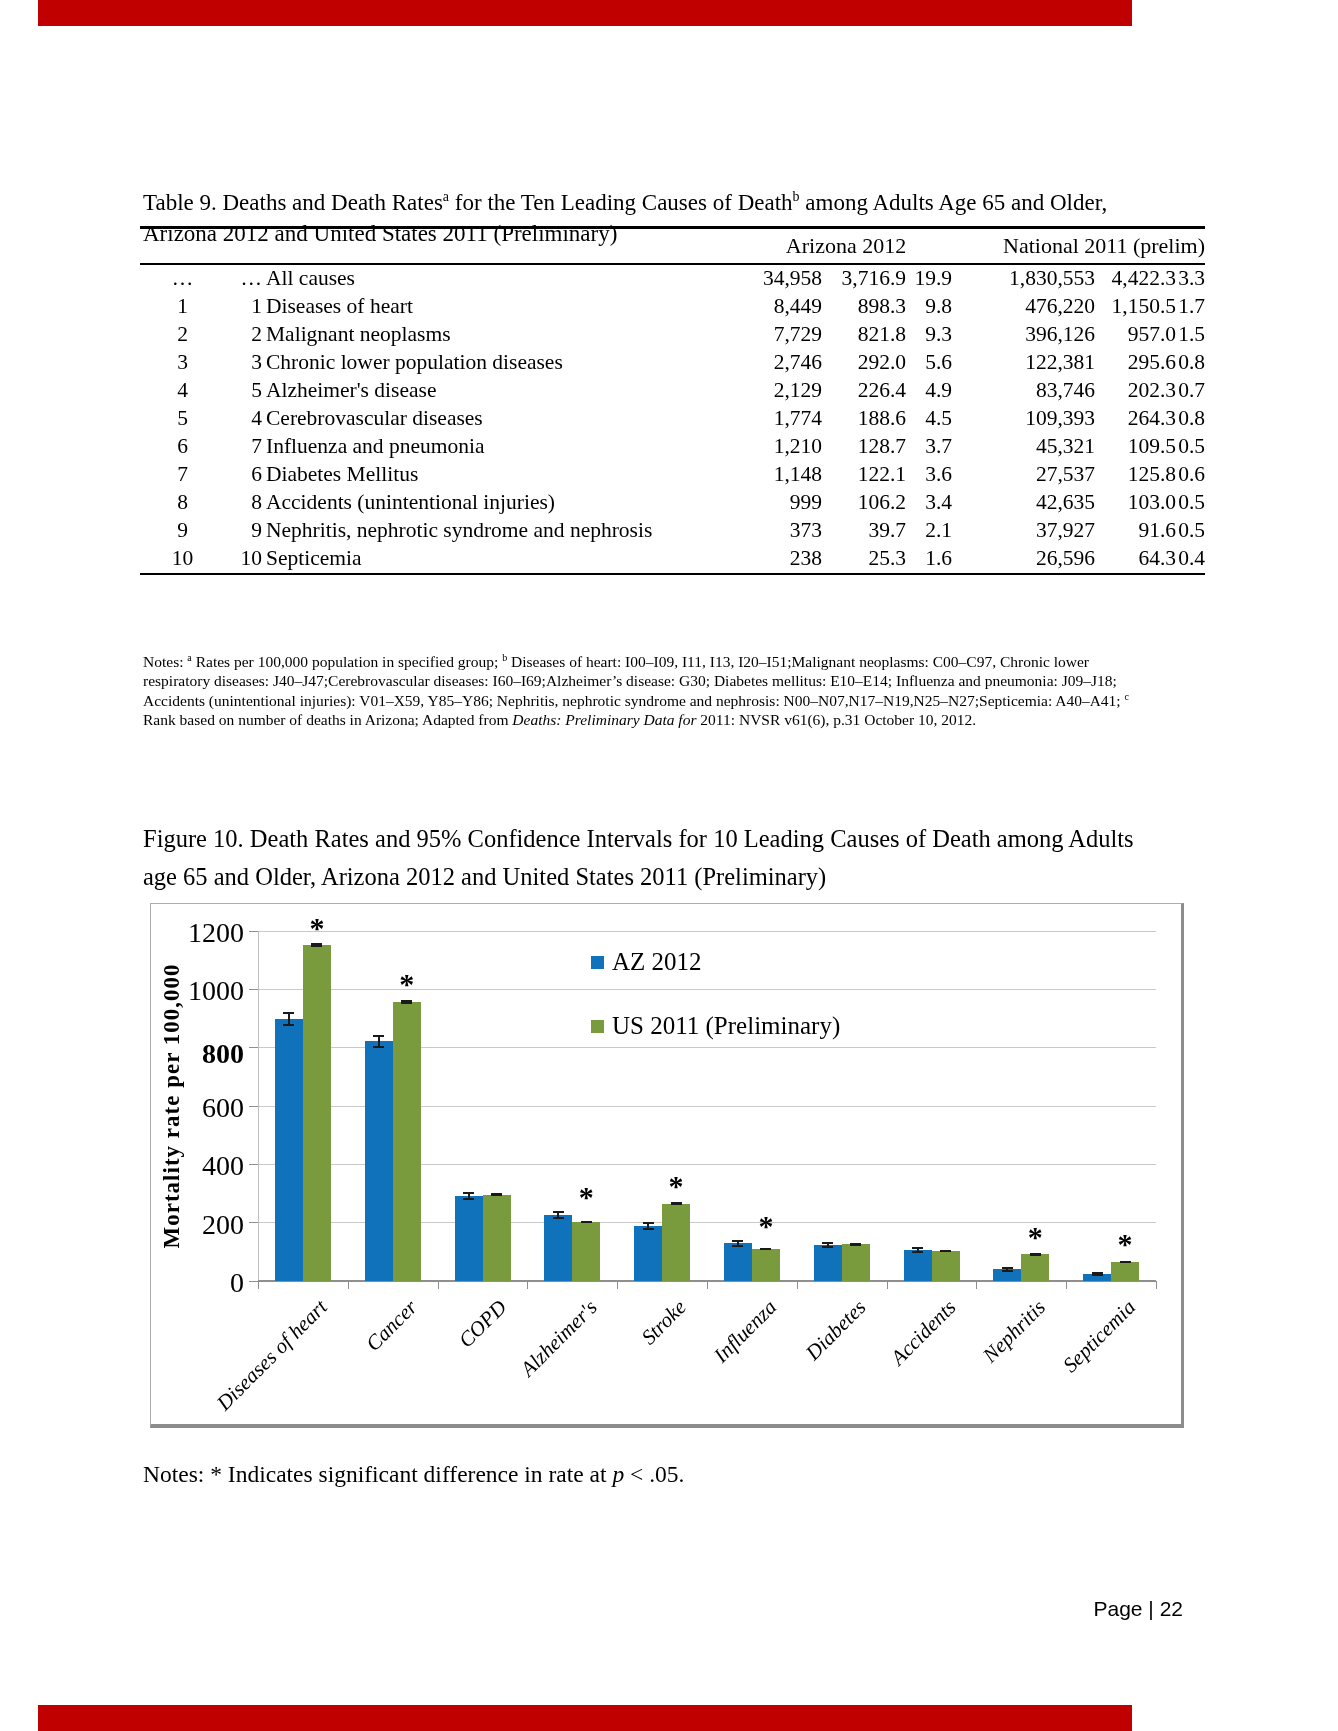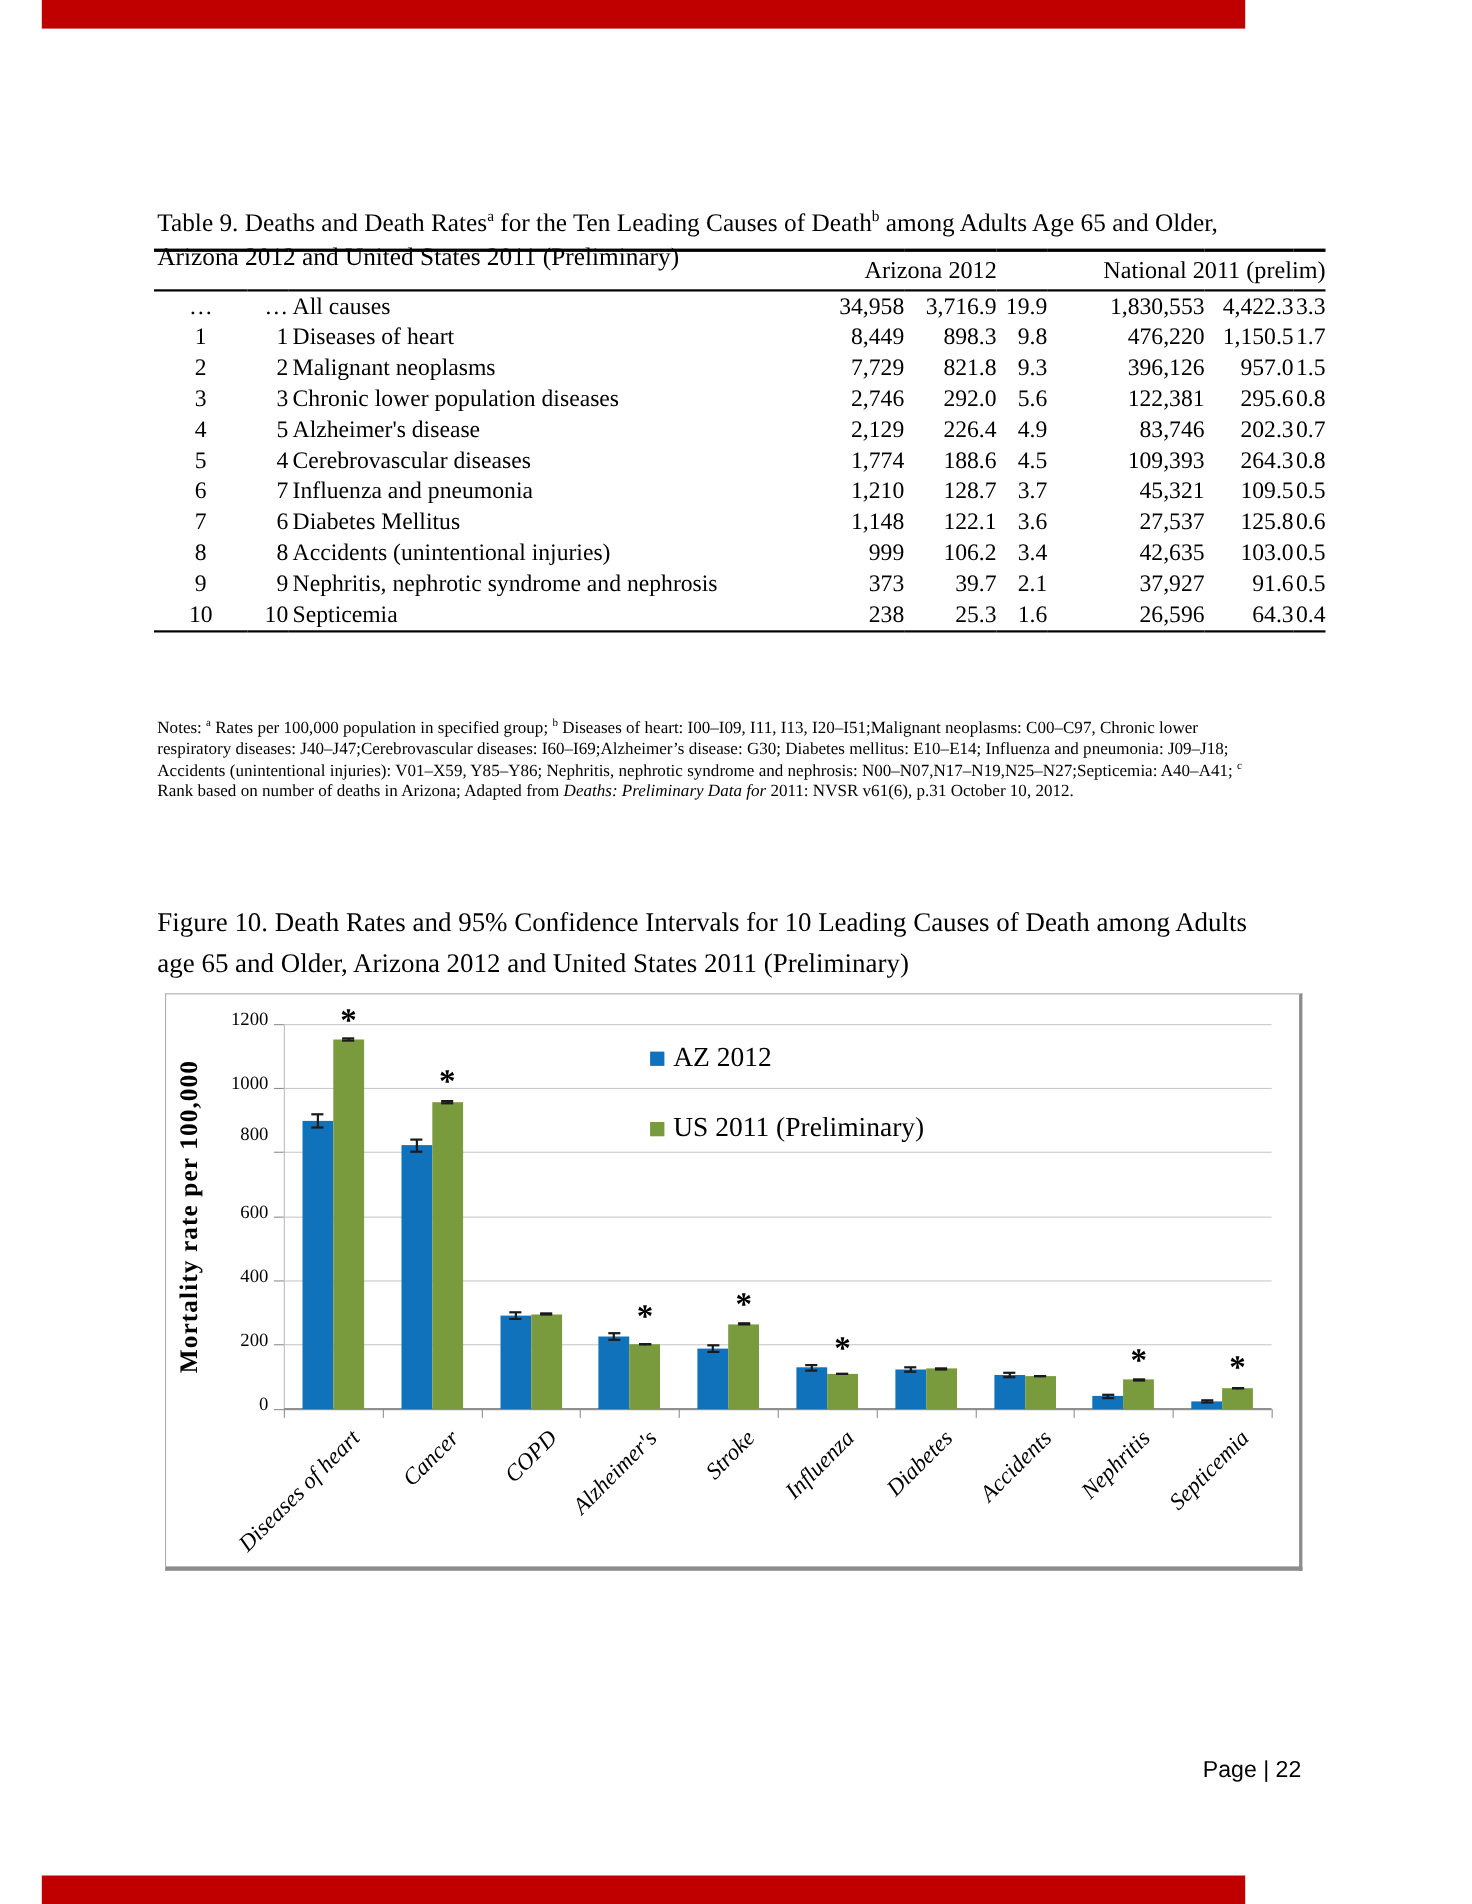--- a/index.html
+++ b/index.html
@@ -28,21 +28,21 @@
   .it{font-style:italic;}
   
   #fig-title{position:absolute;left:143px;top:795px;width:1004px;font-size:24.5px;line-height:38px;}
   #figure{position:absolute;left:150px;top:903px;width:1030px;height:520px;background:#fff;
           border:1px solid #adadad;border-right:3px solid #8c8c8c;border-bottom:4px solid #8c8c8c;}
   #ylabel{position:absolute;left:-153px;top:188px;width:350px;height:28px;text-align:center;
           font-weight:bold;font-size:23px;letter-spacing:1px;transform:rotate(-90deg);}
   #plot{position:absolute;left:107px;top:27px;width:898px;height:350px;}
   .grid{position:absolute;left:0;width:898px;height:1px;background:#c9c9c9;}
   .ytick-dash{position:absolute;left:-9px;width:9px;height:1px;background:#8f8f8f;}
-  .ytick-lab{position:absolute;left:-102px;width:88px;text-align:right;font-size:17px;}
+  .ytick-lab{position:absolute;left:-102px;width:88px;text-align:right;font-size:28px;}
   .axis-left{position:absolute;left:0;top:0;width:1px;height:350px;background:#bdbdbd;}
   .baseline{position:absolute;left:0;top:349px;width:898px;height:2px;background:#8f8f8f;}
   .btick{position:absolute;top:350px;width:1px;height:8px;background:#8f8f8f;}
   .bar{position:absolute;width:28px;}
   .eb-line{position:absolute;width:2px;background:#1a1a1a;}
   .eb-cap{position:absolute;width:11px;height:2px;background:#1a1a1a;}
   .star{position:absolute;width:18px;text-align:center;font-size:30px;font-weight:bold;}
   .xlab{position:absolute;font-size:21px;font-style:italic;white-space:nowrap;
         transform-origin:100% 0;transform:rotate(-45deg);}
   .leg-item{position:absolute;left:440px;}
@@ -219,21 +219,21 @@
         <div class="ytick-dash" style="top: 291.167px;"></div>
         <div class="ytick-lab" style="top: 277.667px;">200</div>
         <div class="grid" style="top: 232.833px;"></div>
         <div class="ytick-dash" style="top: 232.833px;"></div>
         <div class="ytick-lab" style="top: 219.333px;">400</div>
         <div class="grid" style="top: 174.5px;"></div>
         <div class="ytick-dash" style="top: 174.5px;"></div>
         <div class="ytick-lab" style="top: 161px;">600</div>
         <div class="grid" style="top: 116.167px;"></div>
         <div class="ytick-dash" style="top: 116.167px;"></div>
-        <div class="ytick-lab" style="top: 90px;">800</div>
+        <div class="ytick-lab" style="top: 107px; font-weight: bold;">800</div>
         <div class="grid" style="top: 57.8333px;"></div>
         <div class="ytick-dash" style="top: 57.8333px;"></div>
         <div class="ytick-lab" style="top: 44.3333px;">1000</div>
         <div class="grid" style="top: -0.5px;"></div>
         <div class="ytick-dash" style="top: -0.5px;"></div>
         <div class="ytick-lab" style="top: -14px;">1200</div>
         <div class="axis-left"></div>
         <div class="baseline"></div>
         <div class="btick" style="left: 0px;"></div>
         <div class="btick" style="left: 89.8px;"></div>
@@ -347,17 +347,18 @@
     <div class="leg-item" style="top:44px;">
       <span class="leg-sw" id="sw-az" style="background: rgb(17, 114, 188);"></span>
       <span class="leg-tx">AZ 2012</span>
     </div>
     <div class="leg-item" style="top:108px;">
       <span class="leg-sw" id="sw-us" style="background: rgb(122, 154, 62);"></span>
       <span class="leg-tx">US 2011 (Preliminary)</span>
     </div>
   </div>
 
+  <p id="fig-notes"><span>Notes: * Indicates significant difference in rate at </span><span class="it">p</span><span> &lt; .05.</span></p>
 
   <div id="footer">Page | 22</div>
 
   <div class="band" id="bottom-band" style="top: 1705px; background: rgb(192, 0, 0);"></div>
 </div>
 
 </body></html>

